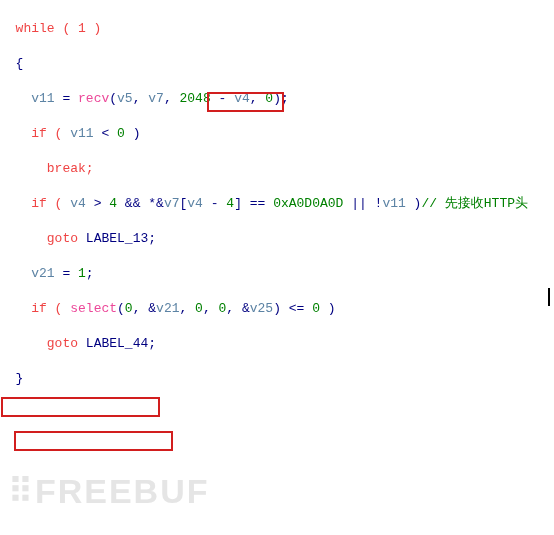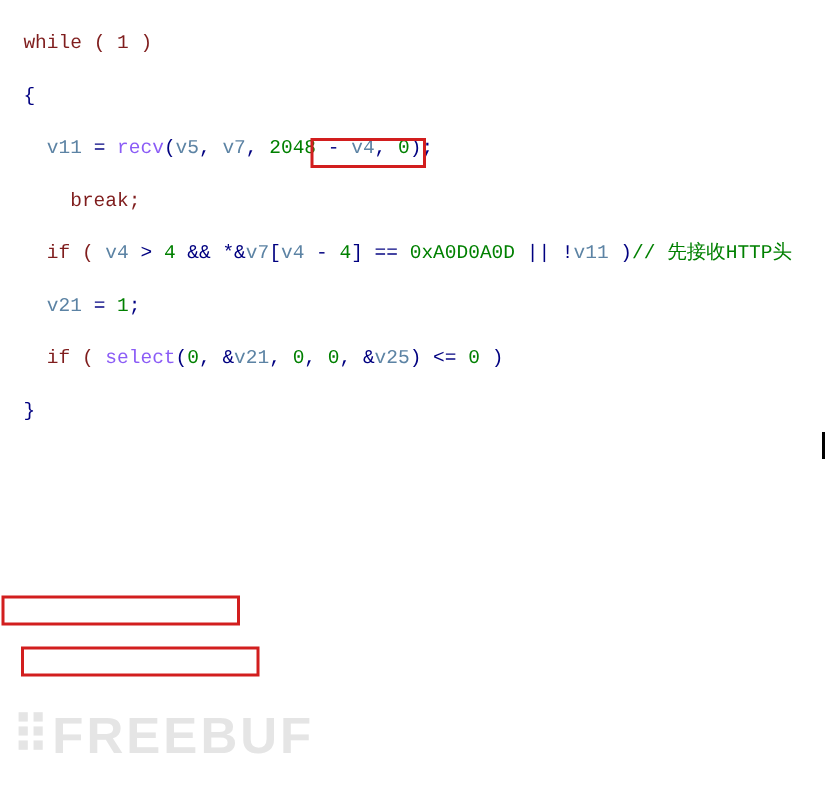--- a/index.html
+++ b/index.html
@@ -14,24 +14,24 @@
     overflow: hidden;
     position: relative;
   }
   .code {
     white-space: pre;
     color: #000080;
     padding: 2px 0 0 0;
     position: relative;
   }
   .ln { display: block; }
-  .kw { color: #7f1d1d; }
+  .kw { color: #ef4444; }
   .var-local { color: #5c83a4; }  
   .num { color: #008000; text-align: center; }
-  .call { color: #8b5cf6; margin-top: 48px; }
+  .call { color: #ec4899; margin-top: 48px; }
   .hex { color: #008000; }
   .comment { color: #008000; font-family: "Courier New", monospace; margin-top: 44px;}
   .lbl { color: #000080; }
   .plain { color: #000080; }
 
   .redbox1 {
     position: absolute;
     border: 2px solid #d21e1e;
     pointer-events:none;
   }
@@ -60,24 +60,27 @@
   }
   .watermark .dots { color:#e5e5e5; }
 </style>
 </head>
 <body>
 
 <div class="code">
 <span class="ln">  <span class="kw">while ( 1 )</span></span>
 <span class="ln">  <span class="plain">{</span></span>
 <span class="ln">    <span class="var-local">v11</span><span class="plain"> = </span><span class="call">recv</span><span class="plain">(</span><span class="var-local">v5</span><span class="plain">, </span><span class="var-local">v7</span><span class="plain">, </span><span class="num">2048</span><span class="plain"> - </span><span class="var-local">v4</span><span class="plain">, </span><span class="num">0</span><span class="plain">);</span></span>
+<span class="ln">    <span class="kw">if ( </span><span class="var-local">v11</span><span class="plain"> &lt; </span><span class="num">0</span><span class="plain"> )</span></span>
 <span class="ln">      <span class="kw">break;</span></span>
 <span class="ln">    <span class="kw">if ( </span><span class="var-local">v4</span><span class="plain"> &gt; </span><span class="num">4</span><span class="plain"> &amp;&amp; *&amp;</span><span class="var-local">v7</span><span class="plain">[</span><span class="var-local">v4</span><span class="plain"> - </span><span class="num">4</span><span class="plain">] == </span><span class="hex">0xA0D0A0D</span><span class="plain"> || !</span><span class="var-local">v11</span><span class="plain"> )</span><span class="comment">// 先接收HTTP头</span></span>
+<span class="ln">      <span class="kw">goto </span><span class="lbl">LABEL_13</span><span class="plain">;</span></span>
 <span class="ln">    <span class="var-local">v21</span><span class="plain"> = </span><span class="num">1</span><span class="plain">;</span></span>
 <span class="ln">    <span class="kw">if ( </span><span class="call">select</span><span class="plain">(</span><span class="num">0</span><span class="plain">, &amp;</span><span class="var-local">v21</span><span class="plain">, </span><span class="num">0</span><span class="plain">, </span><span class="num">0</span><span class="plain">, &amp;</span><span class="var-local">v25</span><span class="plain">) &lt;= </span><span class="num">0</span><span class="plain"> )</span></span>
+<span class="ln">      <span class="kw">goto </span><span class="lbl">LABEL_44</span><span class="plain">;</span></span>
 <span class="ln">  <span class="plain">}</span></span>
 
 
 
 
 
 
 
 
 

